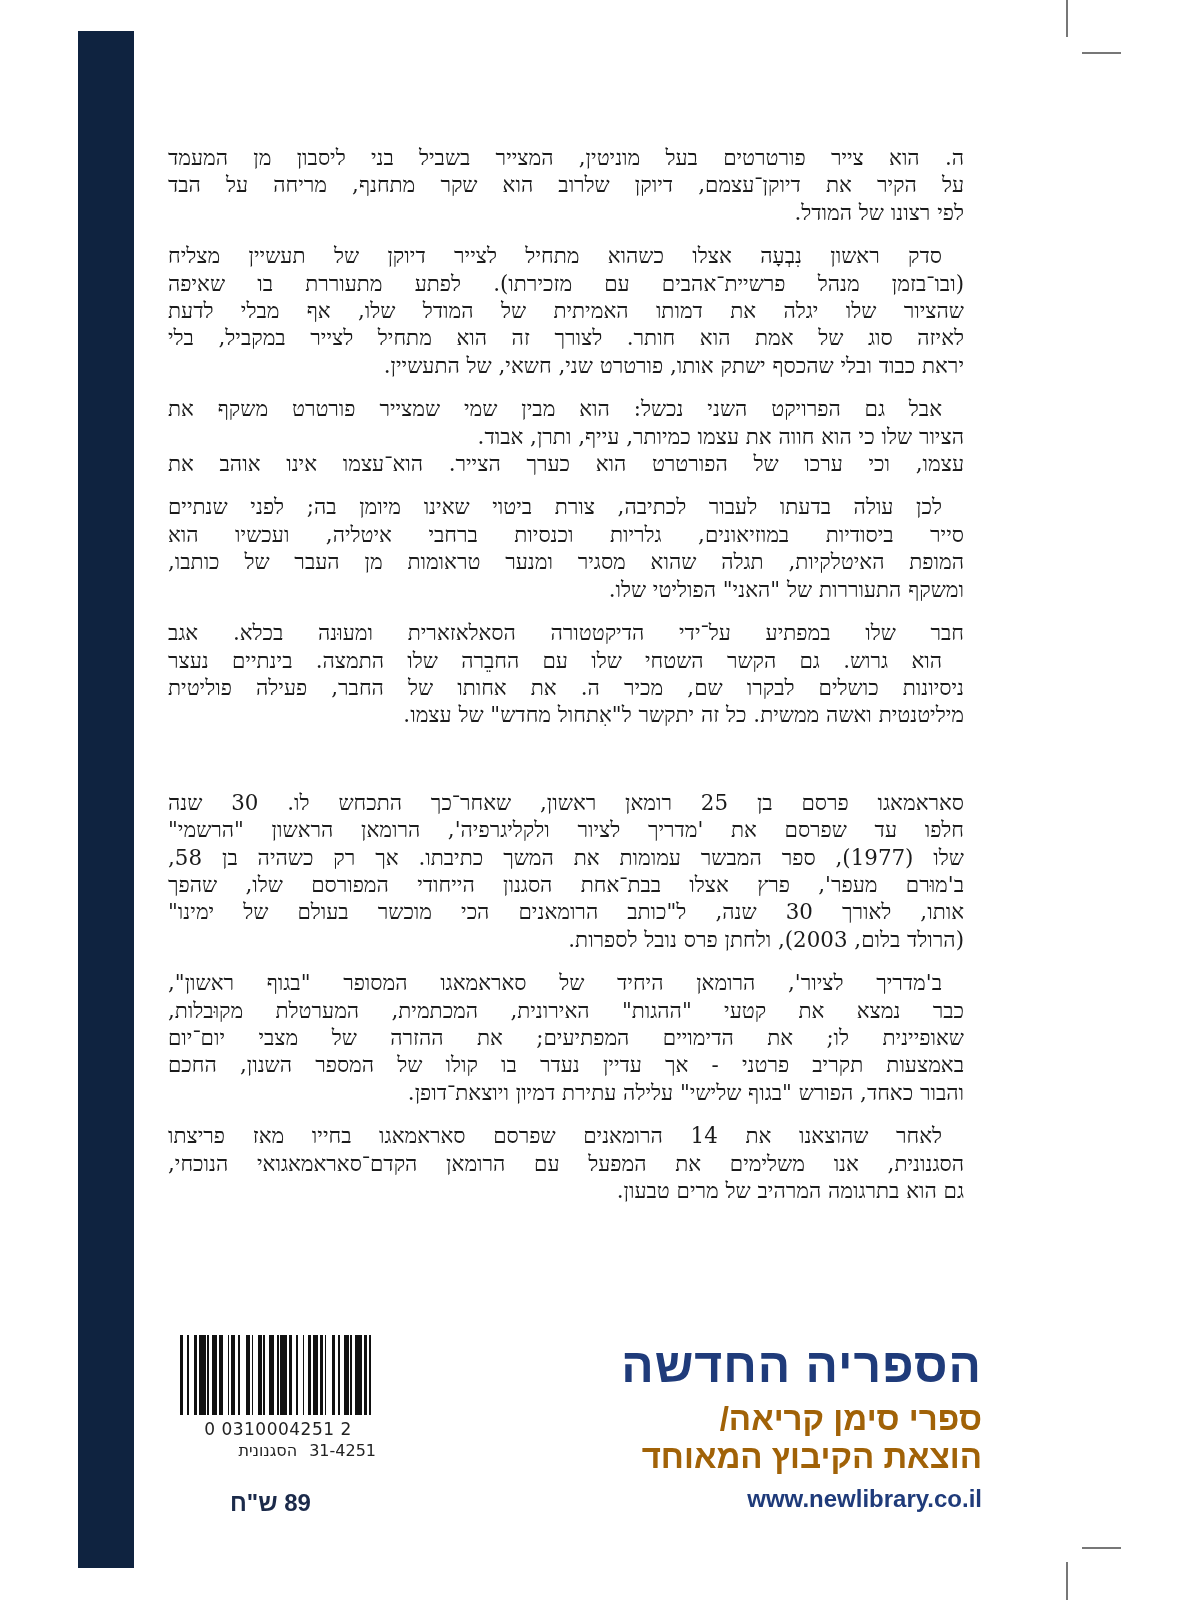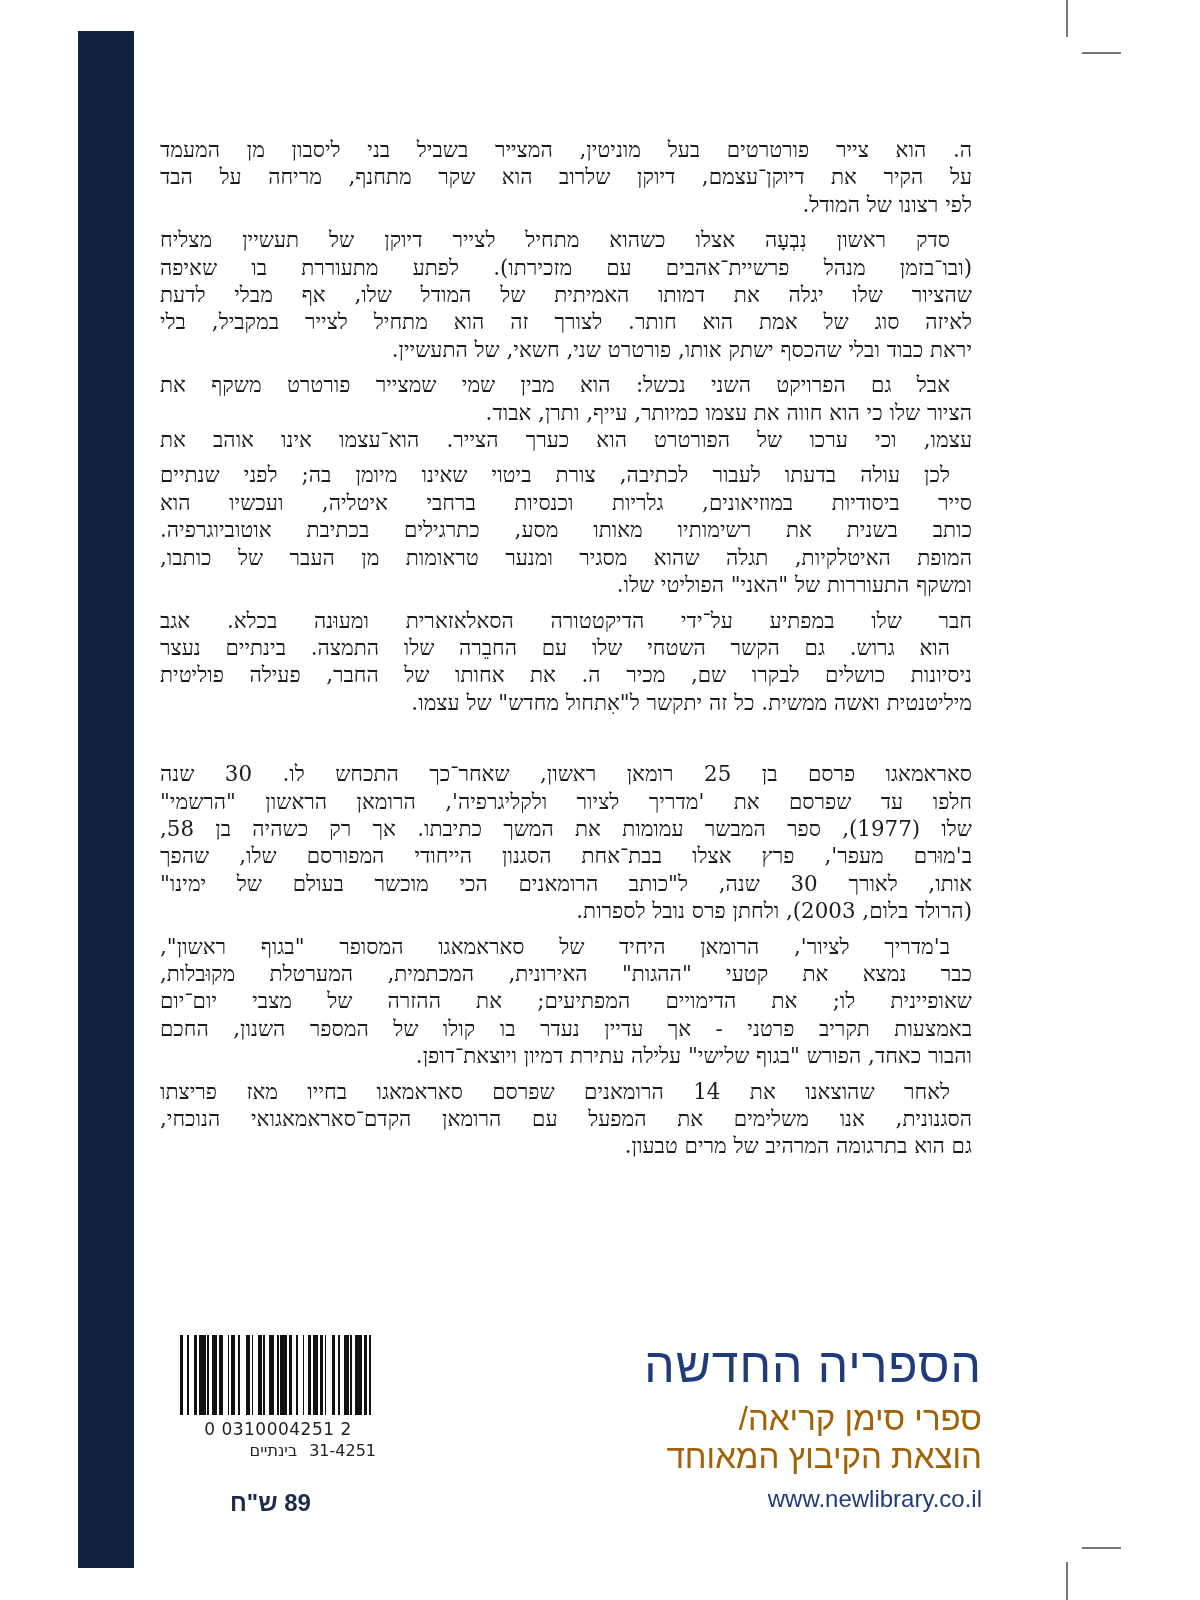--- a/index.html
+++ b/index.html
@@ -40,21 +40,21 @@
       line-height: 27.4px;
       color: #1b1b1b;
     }
     .blurb .line {
       display: block;
       white-space: nowrap;
       text-align-last: justify;
     }
     .blurb .line.last { text-align-last: right; }
     .blurb .line.indent { padding-right: 22px; }
-    .blurb .para { margin: 8px; }
+    .blurb .para { margin: 16px; }
     .blurb .gap { height: 28px; }
     .barcode-block {
       position: absolute;
       left: 180px;
       top: 1335px;
       width: 200px;
     }
     .barcode {
       display: flex;
       align-items: stretch;
@@ -94,21 +94,21 @@
       color: #1b2a4a;
       direction: rtl;
     }
     .publisher {
       position: absolute;
       right: 218px;
       top: 1340px;
       direction: rtl;
       text-align: right;
       font-family: "Liberation Sans", "DejaVu Sans", sans-serif;
-      font-weight: normal;
+      font-weight: bold;
     }
     .publisher .brand {
       font-size: 48px;
       line-height: 52px;
       color: #1f3b7a;
       letter-spacing: 1px;
     }
     .publisher .imprint {
       font-size: 33px;
       line-height: 38px;
@@ -148,21 +148,20 @@
       <span class="line last">יראת כבוד ובלי שהכסף ישתק אותו, פורטרט שני, חשאי, של התעשיין.</span>
     </div>
     <div class="para">
       <span class="line indent">אבל גם הפרויקט השני נכשל: הוא מבין שמי שמצייר פורטרט משקף את</span>
       <span class="line last">הציור שלו כי הוא חווה את עצמו כמיותר, עייף, ותרן, אבוד.</span>
       <span class="line">עצמו, וכי ערכו של הפורטרט הוא כערך הצייר. הוא־עצמו אינו אוהב את</span>
     </div>
     <div class="para">
       <span class="line indent">לכן עולה בדעתו לעבור לכתיבה, צורת ביטוי שאינו מיומן בה; לפני שנתיים</span>
       <span class="line">סייר ביסודיות במוזיאונים, גלריות וכנסיות ברחבי איטליה, ועכשיו הוא</span>
-      <span class="line">כותב בשנית את רשימותיו מאותו מסע, כתרגילים בכתיבת אוטוביוגרפיה.</span>
       <span class="line">המופת האיטלקיות, תגלה שהוא מסגיר ומנער טראומות מן העבר של כותבו,</span>
       <span class="line last">ומשקף התעוררות של "האני" הפוליטי שלו.</span>
     </div>
     <div class="para">
       <span class="line">חבר שלו במפתיע על־ידי הדיקטטורה הסאלאזארית ומעוּנה בכלא. אגב</span>
       <span class="line indent">הוא גרוש. גם הקשר השטחי שלו עם החבֵרה שלו התמצה. בינתיים נעצר</span>
       <span class="line">ניסיונות כושלים לבקרו שם, מכיר ה. את אחותו של החבר, פעילה פוליטית</span>
       <span class="line last">מיליטנטית ואשה ממשית. כל זה יתקשר ל"אִתחול מחדש" של עצמו.</span>
     </div>
     <div class="gap"></div>
@@ -248,21 +247,21 @@
       <span style="width: 3.4087px; background: rgb(255, 255, 255);"></span>
       <span style="width: 6.81739px; background: rgb(17, 17, 17);"></span>
       <span style="width: 1.70435px; background: rgb(255, 255, 255);"></span>
       <span style="width: 3.4087px; background: rgb(17, 17, 17);"></span>
       <span style="width: 1.70435px; background: rgb(255, 255, 255);"></span>
       <span style="width: 1.70435px; background: rgb(17, 17, 17);"></span>
       <span style="width: 5.11304px; background: rgb(255, 255, 255);"></span>
     </div>
   <div class="barcode-num">0 0310004251 2</div>
   <div class="danacode">
-    <span>בינתיים</span>
+    <span>הסגנונית</span>
     <span>31-4251</span>
   </div>
 </div>
 
 <div class="price">
   <span>89</span>
   <span>ש"ח</span>
 </div>
 
 <div class="publisher">

